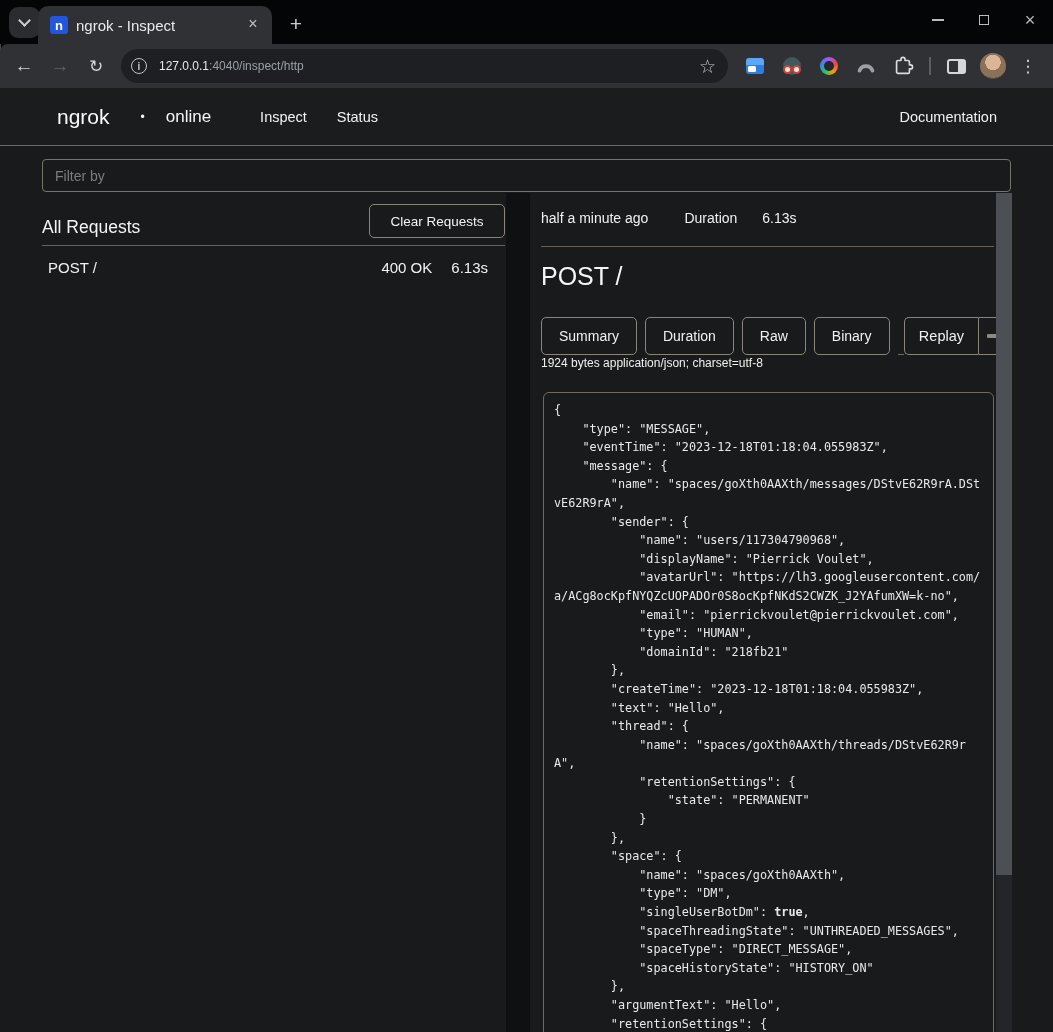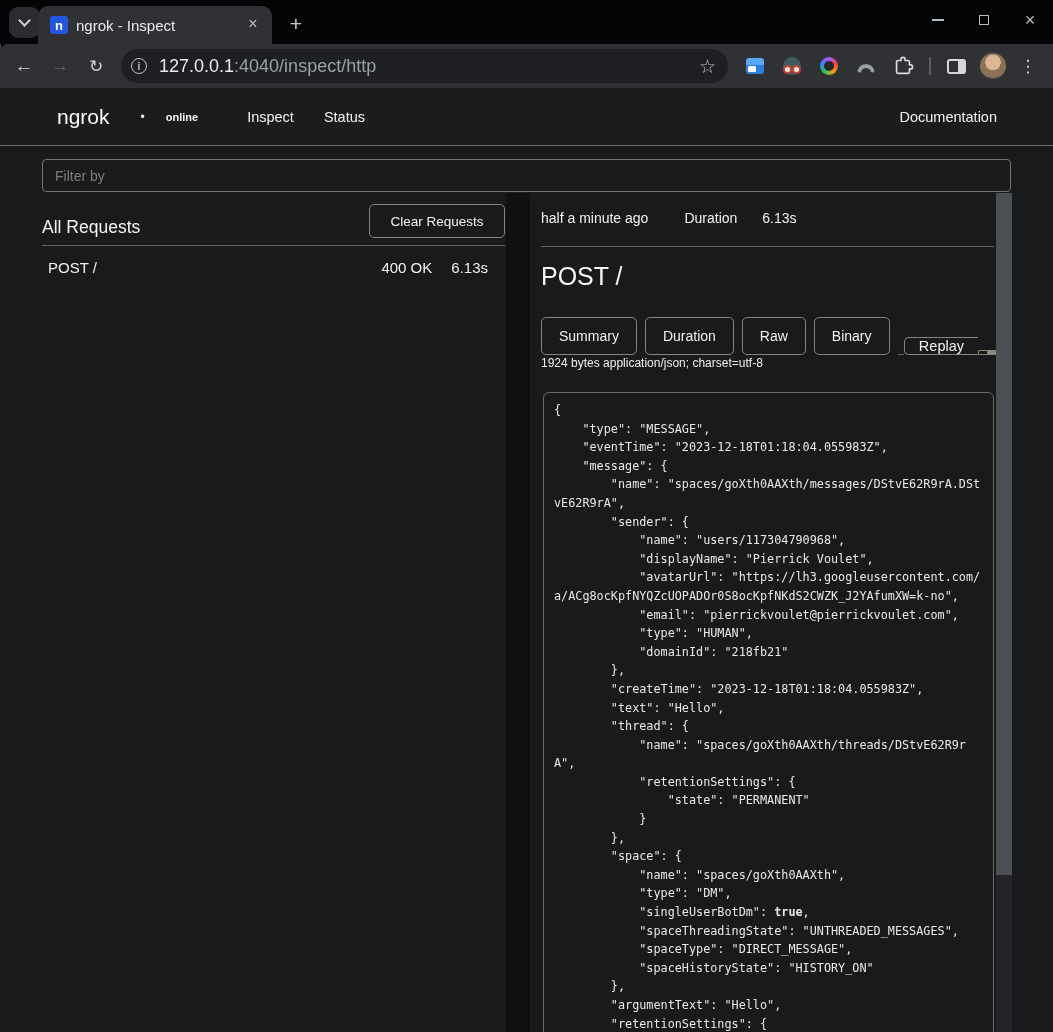--- a/index.html
+++ b/index.html
@@ -30,21 +30,21 @@
   .toolbar { position:absolute; left:0; top:44px; width:1053px; height:44px; background:#303134;
       border-radius:8px 0 0 0; display:flex; align-items:center; }
   .nav-icon { width:24px; height:24px; display:flex; align-items:center; justify-content:center;
       font-size:19px; color:#d5d7d9; margin-left:12px; cursor:pointer; }
   .nav-icon.disabled { color:#5f6367; }
   .reload-glyph { font-size:17px; }
   .address-bar { margin-left:13px; width:607px; height:34px; background:#1e1f23; border-radius:17px;
       display:flex; align-items:center; padding:0 12px 0 10px; cursor:text; }
   .info-badge { width:16px; height:16px; border:1.5px solid #c0c3c6; border-radius:50%; color:#c0c3c6;
       font-size:10px; font-weight:bold; display:flex; align-items:center; justify-content:center; flex:0 0 auto; }
-  .url-text { margin-left:12px; font-size:18px; flex:1 1 auto; white-space:nowrap; overflow:hidden; }
+  .url-text { margin-left:12px; font-size:12px; flex:1 1 auto; white-space:nowrap; overflow:hidden; }
   .url-host { color:#e8eaed; }
   .url-rest { color:#9aa0a6; }
   .star-icon { color:#c4c7ca; font-size:19px; flex:0 0 auto; cursor:pointer; }
   .ext-area { display:flex; align-items:center; margin-left:16px; gap:15px; }
   .ext-btn { width:22px; height:22px; display:flex; align-items:center; justify-content:center; cursor:pointer; position:relative; }
   .ext-shot { width:18px; height:16px; border-radius:3px; background:linear-gradient(#59a8f7 45%, #2f7fe0 45%); position:relative; }
   .ext-shot::after { content:""; position:absolute; left:2px; bottom:2px; width:8px; height:6px; background:#fff; border-radius:1.5px; }
   .ext-goggles { width:18px; height:18px; border-radius:50%; background:#41585c; position:relative; }
   .ext-goggles::before, .ext-goggles::after { content:""; position:absolute; top:8px; width:5px; height:5px;
       background:#f2e6da; border:2px solid #c4453a; border-radius:50%; }
@@ -57,21 +57,21 @@
   .side-panel-btn::after { content:""; position:absolute; right:0; top:0; bottom:0; width:6px; background:#d5d7d9; }
   .avatar { width:26px; height:26px; border-radius:50%; margin-left:14px; cursor:pointer;
       background:radial-gradient(circle at 50% 36%, #dcb595 0 36%, #8a7158 37% 72%, #585043 73% 100%); }
   .kebab { margin-left:10px; width:24px; color:#d5d7d9; font-size:17px; text-align:center; cursor:pointer; }
 
   
   .site-header { position:absolute; left:0; top:88px; width:1053px; height:58px; background:#1b1c1e;
       border-bottom:1px solid #6e6a5f; display:flex; align-items:center; }
   .brand { color:#fafafa; font-size:21px; margin-left:57px; }
   .status-dot { color:#f5f5f5; font-size:12px; margin-left:31px; }
-  .status-label { color:#f5f5f5; font-size:11px; font-weight:bold; margin-left:21px; }
+  .status-label { color:#f5f5f5; font-size:17px; font-weight:normal; margin-left:21px; }
   .nav-link { color:#f2f2f2; font-size:14.5px; cursor:pointer; }
   .nav-inspect { margin-left:49px; }
   .nav-status { margin-left:30px; }
   .nav-docs { margin-left:auto; margin-right:56px; }
 
   .site-main { position:absolute; left:0; top:146px; width:1053px; height:886px; background:#191a1b; }
   .filter-input { position:absolute; left:42px; top:13px; width:969px; height:33px; background:transparent;
       border:1px solid #77736a; border-radius:4px; color:#eee; font-size:14px; padding:0 12px;
       font-family:"Liberation Sans", sans-serif; outline:none; }
   .filter-input::placeholder { color:#7d7d7d; }
@@ -92,21 +92,21 @@
   .right-panel { position:absolute; left:530px; top:47px; width:523px; bottom:0; }
   .meta-row { position:absolute; left:11px; top:13px; height:24px; display:flex; align-items:center;
       color:#f1f1f1; font-size:14px; }
   .meta-duration { margin-left:36px; display:flex; gap:25px; }
   .right-divider { position:absolute; left:11px; top:53px; width:453px; height:1px; background:#66635a; }
   .detail-title { position:absolute; left:11px; top:69px; color:#f5f5f5; font-size:25px; }
   .tabs-row { position:absolute; left:11px; top:124px; width:464px; height:38px; display:flex; align-items:stretch; }
   .tab-btn { border:1px solid #8a8578; border-radius:5px; background:transparent; color:#f1f1f1;
       font-size:14px; font-family:"Liberation Sans", sans-serif; padding:0 17px; margin-right:8px; cursor:pointer; }
   .tabs-filler { flex:1 1 auto; border-bottom:1px solid #6e6a5f; }
-  .replay-group { display:flex;align-items:flex-end; }
+  .replay-group { display:flex; }
   .replay-main { border:1px solid #8a8578; border-right:none; border-radius:5px 0 0 5px; background:transparent;
       color:#f1f1f1; font-size:14.5px; font-family:"Liberation Sans", sans-serif; padding:0 14px; cursor:pointer; }
   .replay-caret { width:27px; border:1px solid #8a8578; border-radius:0 5px 5px 0;
       display:flex; align-items:center; justify-content:center; cursor:pointer; }
   .replay-dash { width:10px; height:3.5px; border-radius:1px; background:#8f8a7d; }
   .content-meta { position:absolute; left:11px; top:163px; color:#f0f0f0; font-size:12px; }
   .json-box { position:absolute; left:13px; top:199px; width:451px; height:660px;
       border:1px solid #6e6a5f; border-radius:6px; padding:8px 10px; overflow:hidden; }
   .json-line { font-family:"DejaVu Sans Mono", monospace; font-size:11.8px; line-height:18.6px;
       color:#e9e9e9; white-space:pre; }

